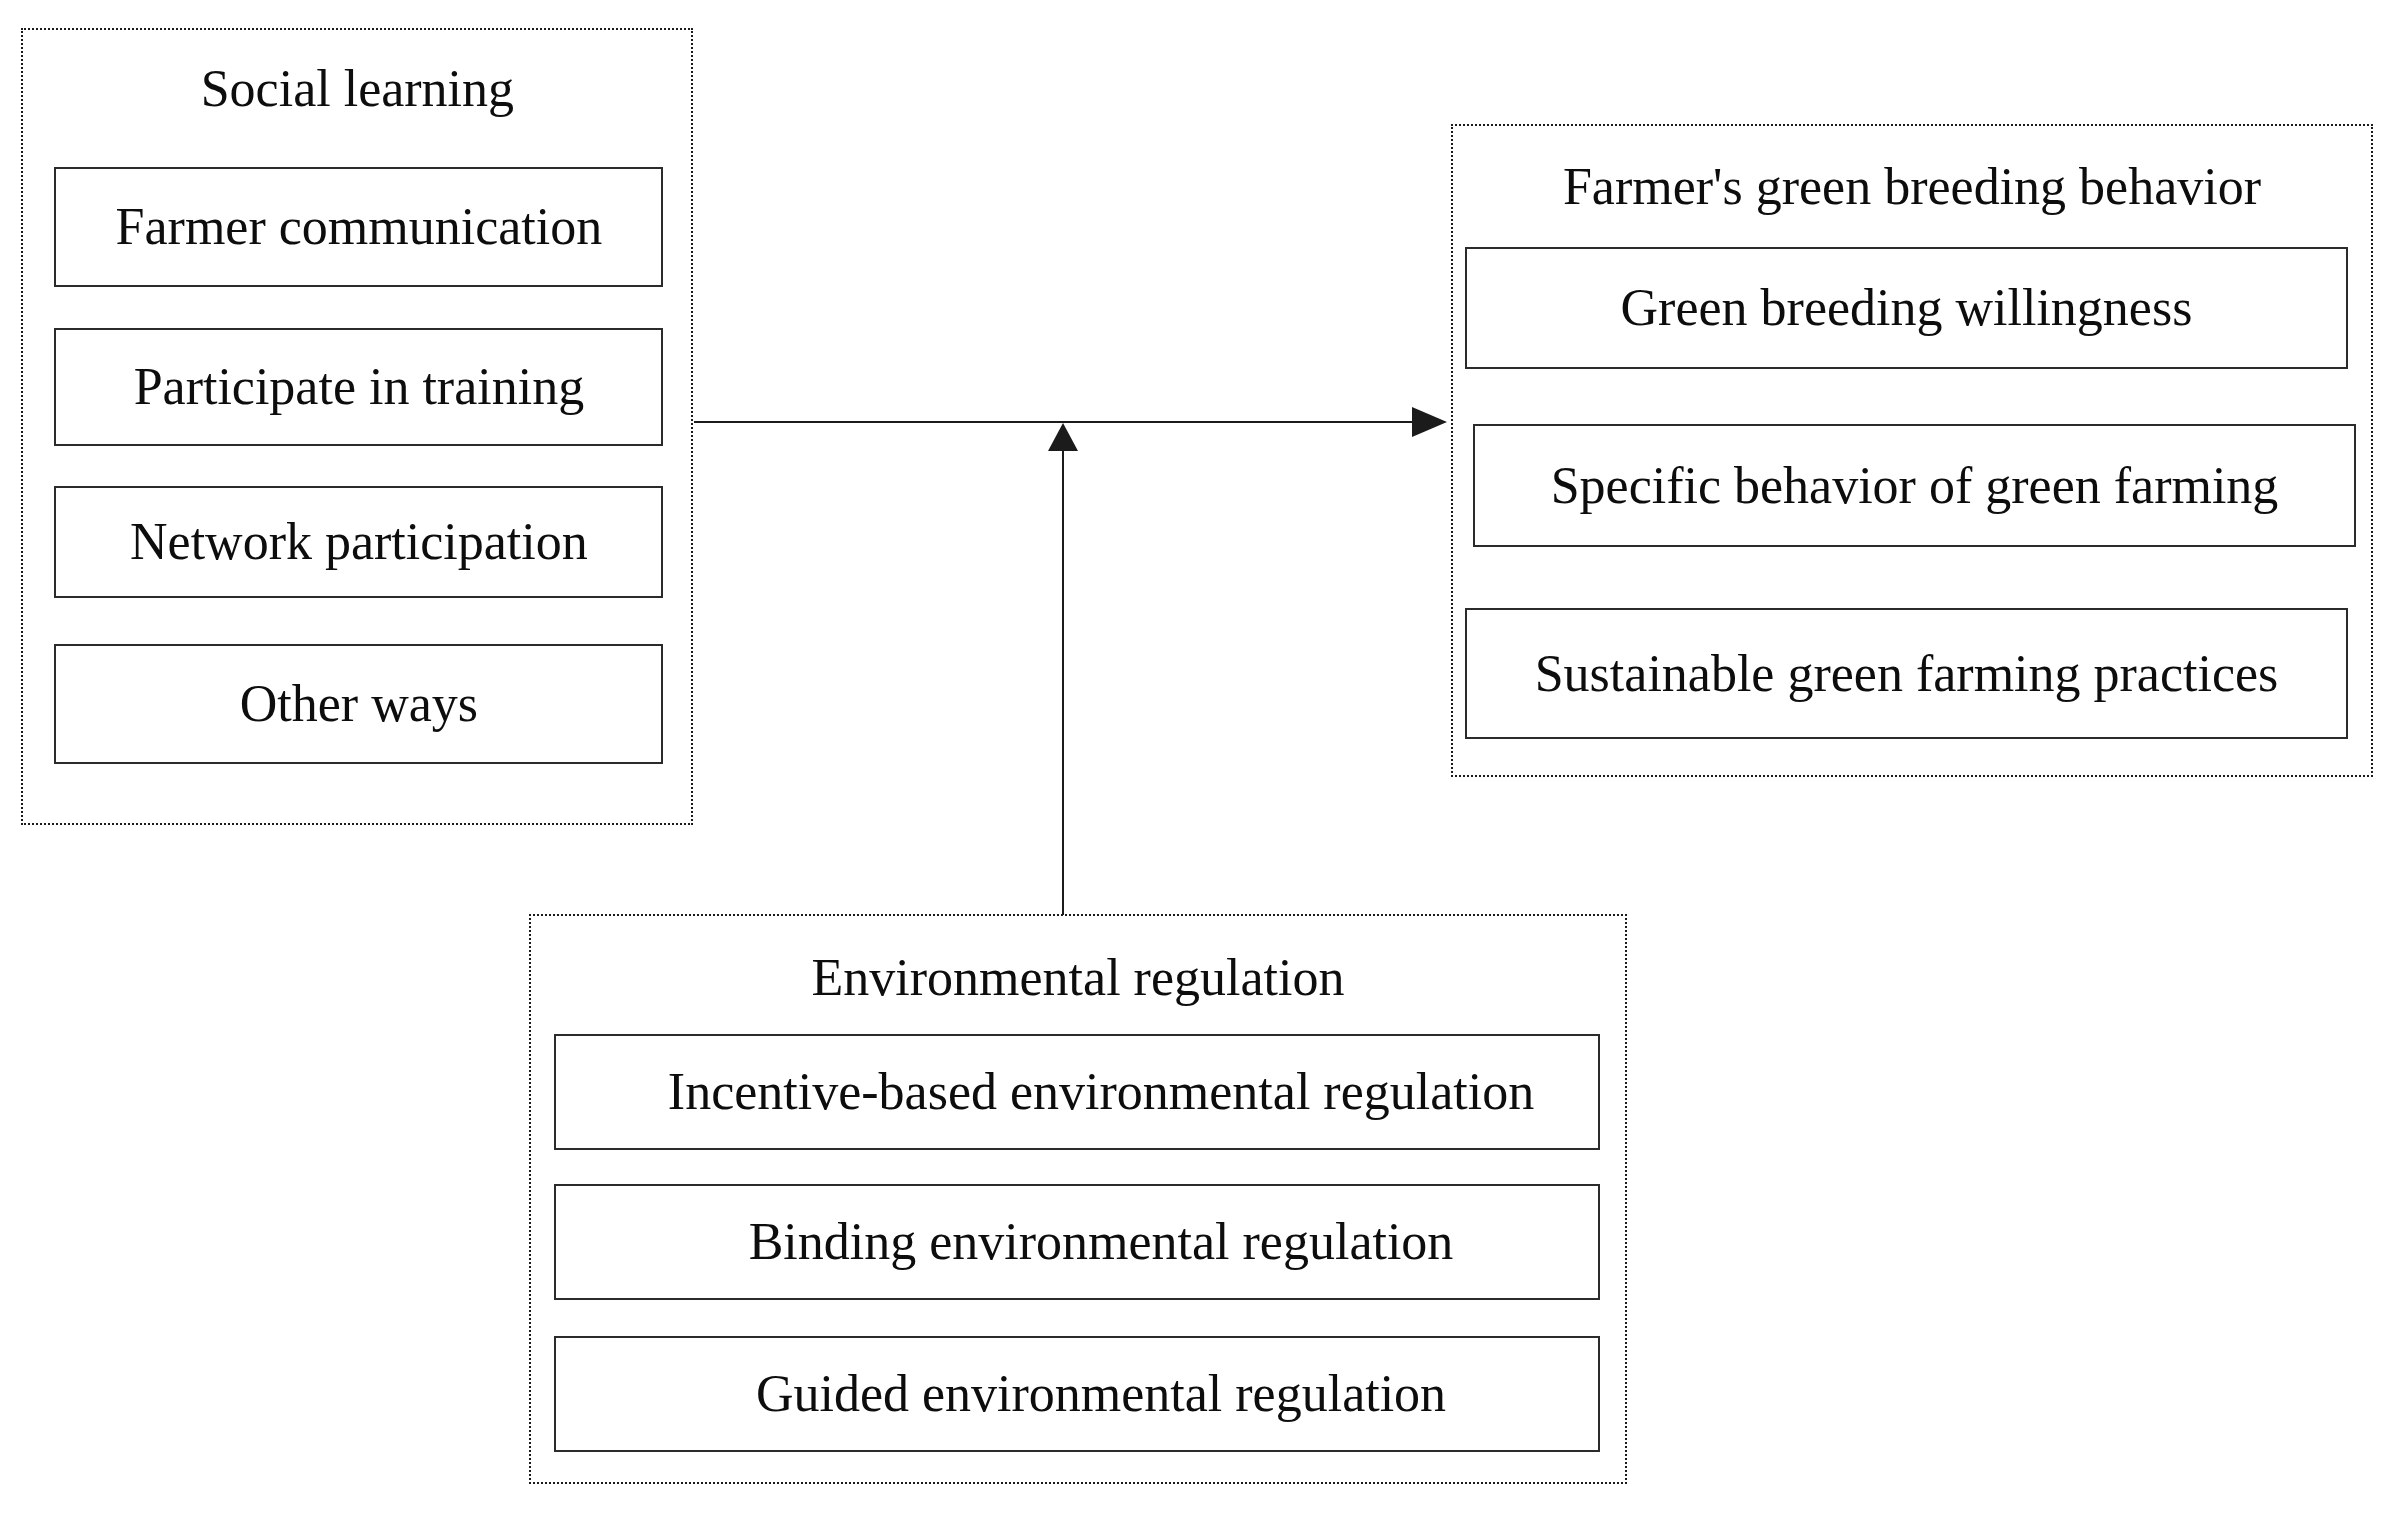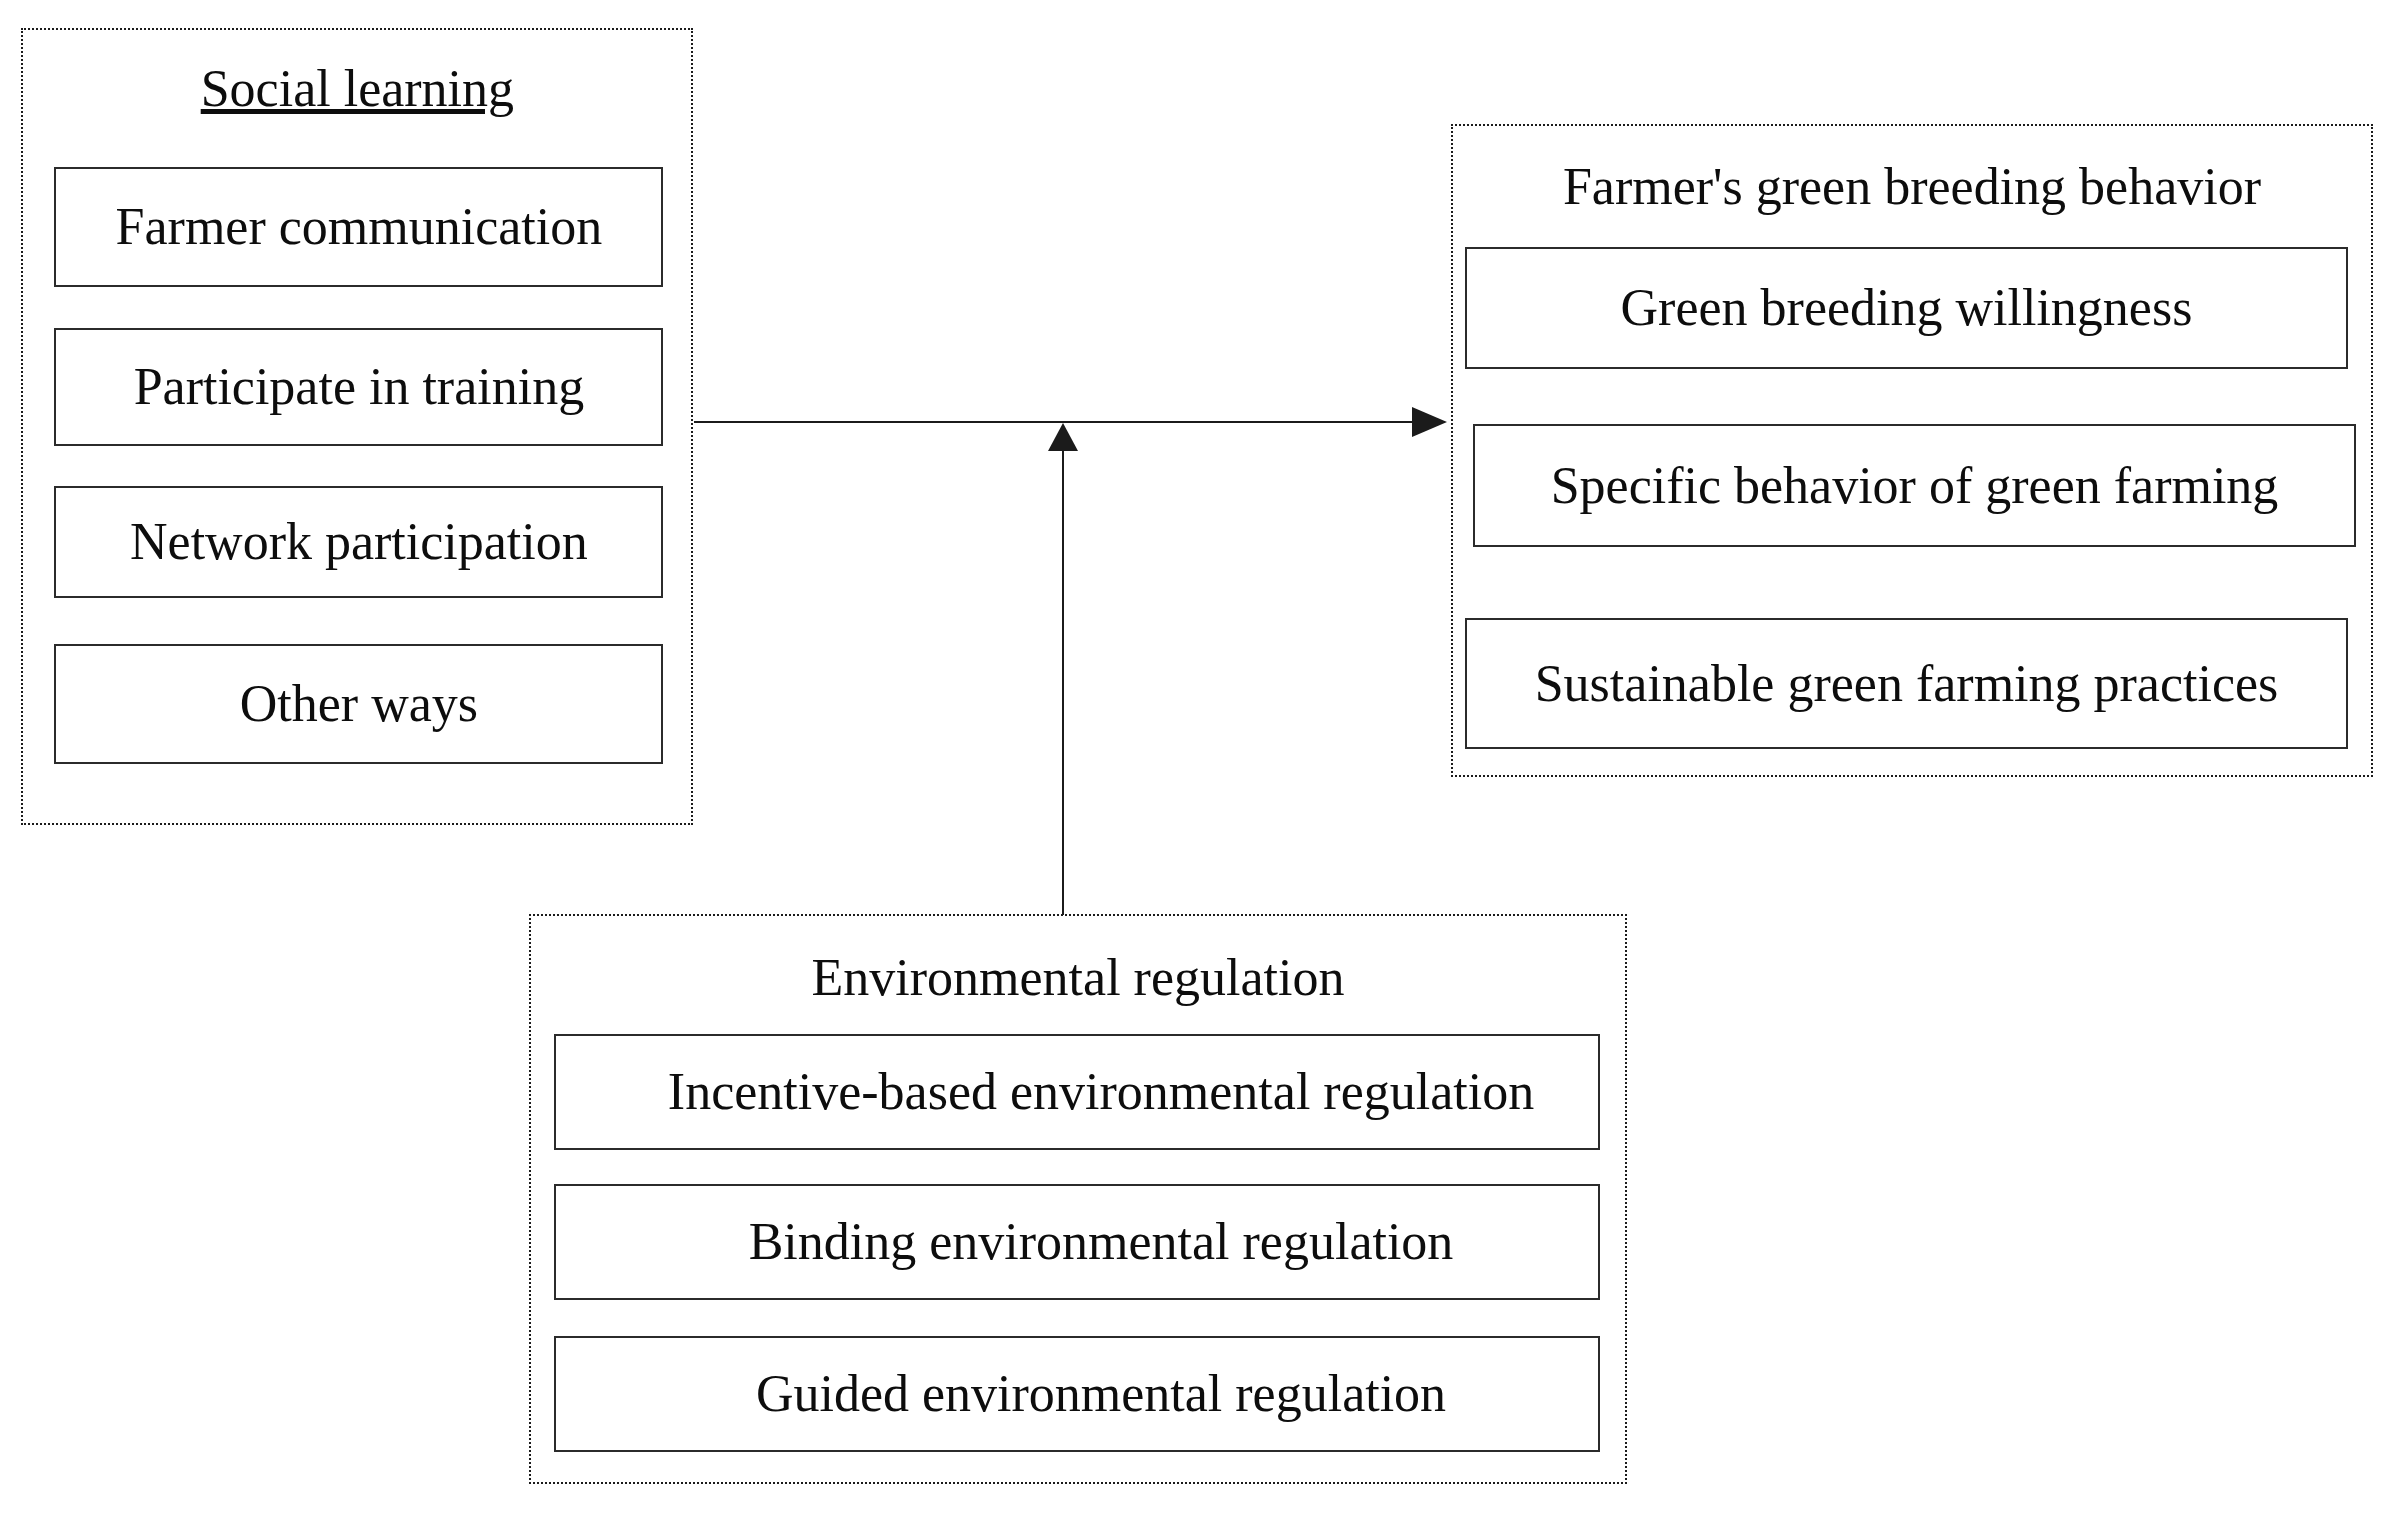--- a/index.html
+++ b/index.html
@@ -33,33 +33,33 @@
     background: #ffffff;
     display: flex;
     align-items: center;
     justify-content: center;
     font-size: 52px;
     line-height: 1;
     white-space: nowrap;
   }
   
   .g-social { left: 21.4px; top: 28px; width: 672px; height: 797px; }
-  .g-social .group-title { top: 33px; text-decoration: underline; }
+  .g-social .group-title { top: 33px; }
   .g-social .item { left: 31px; width: 609px; }
   .i-s1 { top: 137px;  height: 120px; }
   .i-s2 { top: 298px;  height: 118px; }
   .i-s3 { top: 456px;  height: 112px; }
   .i-s4 { top: 614px; height: 120px; }
   
   .g-behavior { left: 1451px; top: 124px; width: 922px; height: 653px; }
   .g-behavior .group-title { top: 35px; }
   .g-behavior .item { left: 12px; width: 883px; }
   .i-b1 { top: 121px; height: 122px; }
   .i-b2 { top: 298px; height: 123px; margin-left: 8px; }
-  .i-b3 { top: 492px; height: 131px; }
+  .i-b3 { top: 482px; height: 131px; }
   
   .g-regulation { left: 529px; top: 914px; width: 1098px; height: 570px; }
   .g-regulation .group-title { top: 36px; }
   .g-regulation .item { left: 23px; width: 1046px; padding-left: 48px; }
   .i-r1 { top: 118px; height: 116px; }
   .i-r2 { top: 268px; height: 116px; }
   .i-r3 { top: 420px; height: 116px; }
   
   .hline {
     position: absolute;

